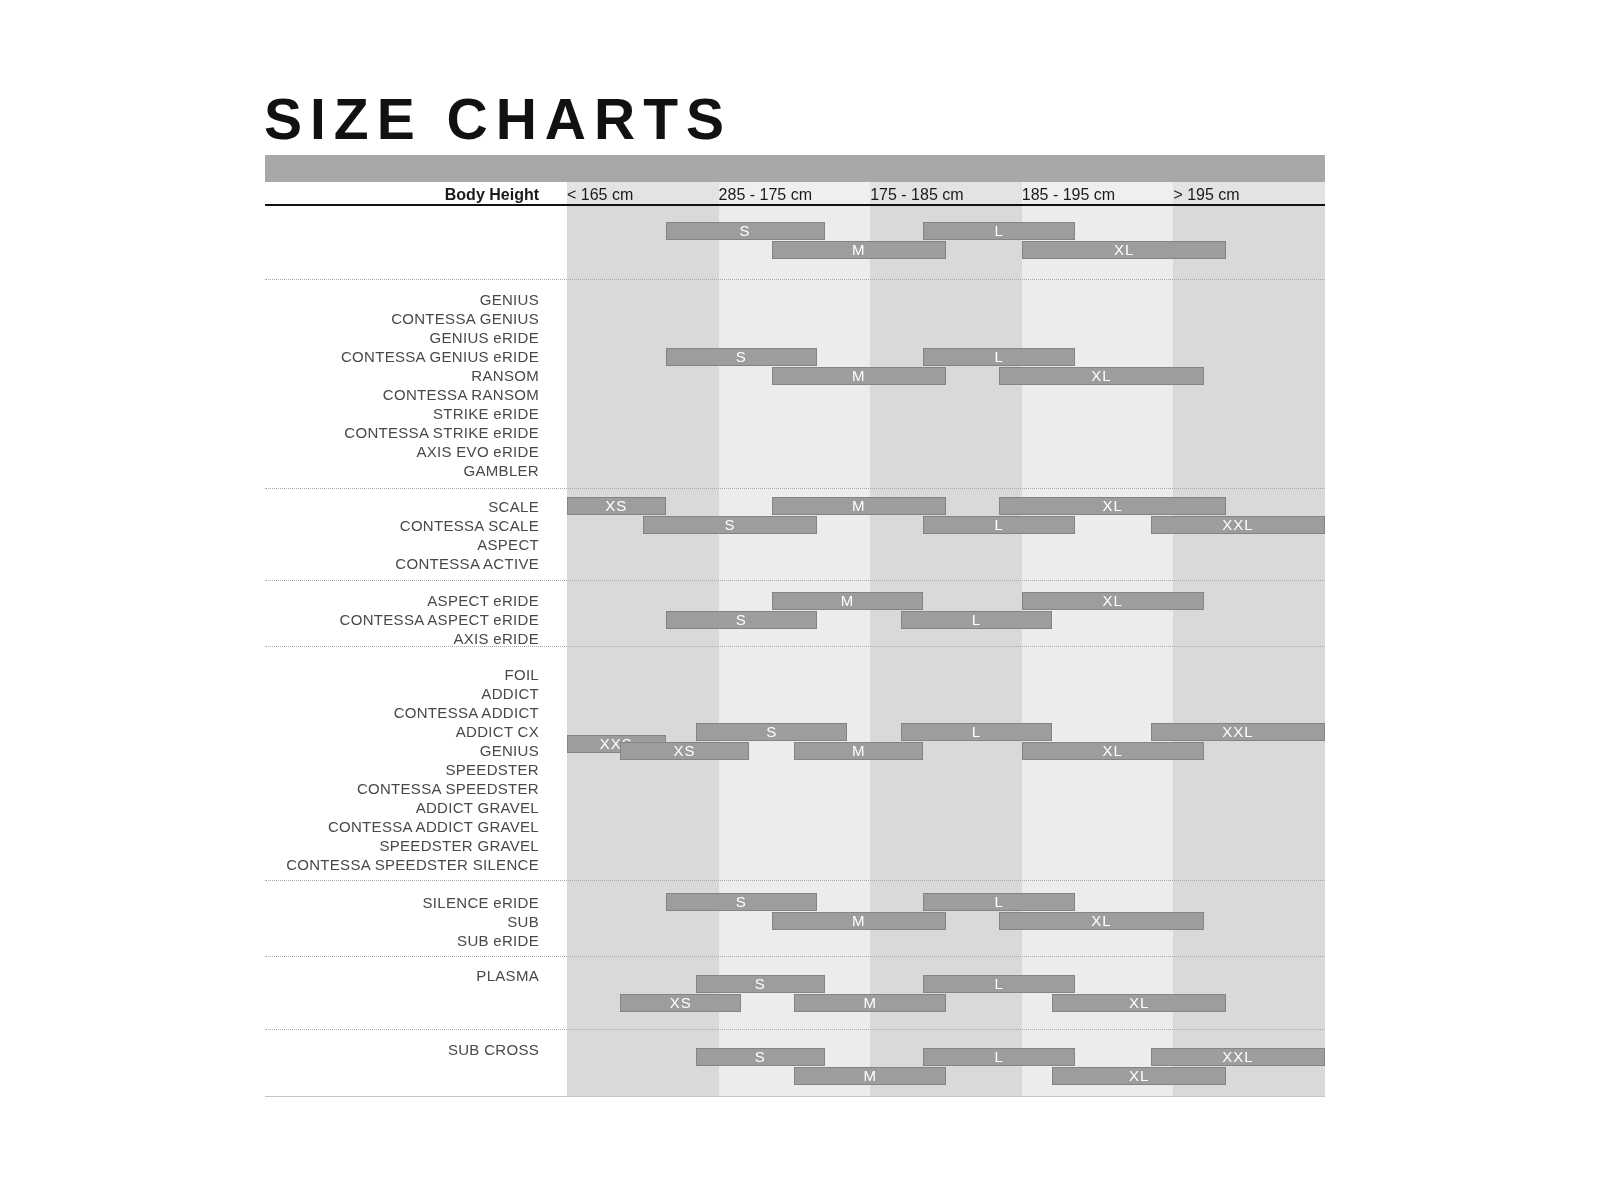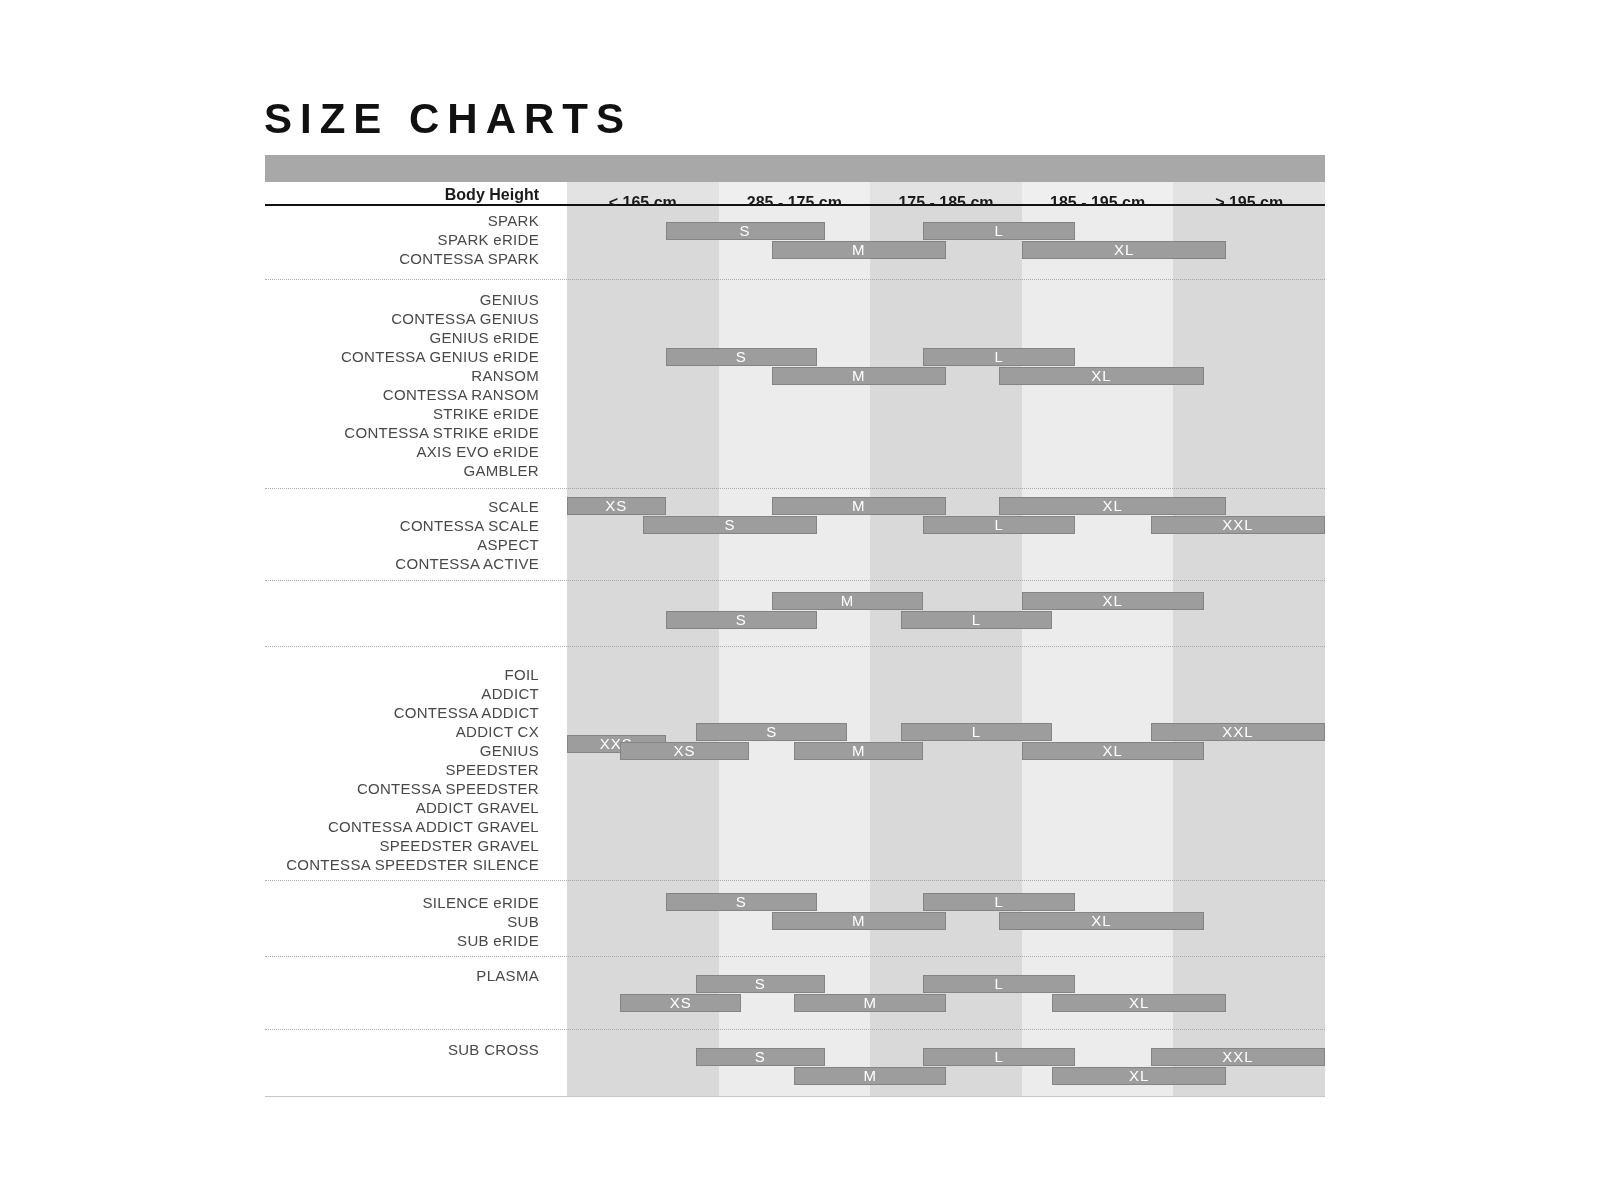--- a/index.html
+++ b/index.html
@@ -1,33 +1,33 @@
 <!DOCTYPE html>
 <html style="--banner: #a8a8a8; --col-odd: #d9d9d9; --col-even: #ececec; --hcol-odd: #e3e3e3; --hcol-even: #efefef; --bar-fill: #9d9d9d; --bar-border: #848484;"><head>
 <meta charset="utf-8">
 <style>
   html,body{margin:0;padding:0;background:#ffffff;}
   .page{position:relative;width:1600px;height:1200px;background:#fff;overflow:hidden;
         font-family:"Liberation Sans", sans-serif;}
-  .title{position:absolute;left:264px;top:96px;font-size:42px;font-weight:bold;
+  .title{position:absolute;left:264px;top:96px;font-size:57px;font-weight:bold;
          letter-spacing:8px;color:#111;line-height:46px;white-space:nowrap;}
   .table{position:absolute;left:265px;top:155px;width:1060px;}
   .banner{height:27px;background:var(--banner,#a8a8a8);}
   .header-row{height:22px;display:flex;
       background:linear-gradient(to right,
         #ffffff 0 302px,
         var(--hcol-odd,#e3e3e3) 302px 453.6px,
         var(--hcol-even,#efefef) 453.6px 605.2px,
         var(--hcol-odd,#e3e3e3) 605.2px 756.8px,
         var(--hcol-even,#efefef) 756.8px 908.4px,
         var(--hcol-odd,#e3e3e3) 908.4px 1060px);}
   .corner{width:302px;box-sizing:border-box;padding-right:28px;text-align:right;
           font-size:16px;font-weight:bold;color:#1a1a1a;line-height:26px;}
-  .hcell{width:151.6px;text-align:center;font-size:16px;font-weight:bold;
-         color:#1a1a1a;line-height:26px;margin-top:8px;}
+  .hcell{width:151.6px;text-align:left;font-size:16px;font-weight:normal;
+         color:#1a1a1a;line-height:26px;}
   .black-rule{height:2px;background:#111;}
   .chart-body{position:relative;border-bottom:1px solid #c6c6c6;
       background:linear-gradient(to right,
         #ffffff 0 302px,
         var(--col-odd,#d9d9d9) 302px 453.6px,
         var(--col-even,#ececec) 453.6px 605.2px,
         var(--col-odd,#d9d9d9) 605.2px 756.8px,
         var(--col-even,#ececec) 756.8px 908.4px,
         var(--col-odd,#d9d9d9) 908.4px 1060px);}
   .group{position:relative;box-sizing:border-box;}
@@ -57,25 +57,20 @@
       <div class="hcell">285 - 175 cm</div>
       <div class="hcell">175 - 185 cm</div>
       <div class="hcell">185 - 195 cm</div>
       <div class="hcell">&gt; 195 cm</div>
     </div>
 
     <div class="black-rule"></div>
 
     <div class="chart-body" id="chart-body">
         <div class="group" style="height: 73px;">
-          <div class="labels" style="padding-top: 5px;">
-            <div class="model-label">SPARK</div>
-            <div class="model-label">SPARK eRIDE</div>
-            <div class="model-label">CONTESSA SPARK</div>
-          </div>
           <div class="bars">
             <div class="bar" style="left: 13%; width: 21%; top: 16px;">
               <span>S</span>
             </div>
             <div class="bar" style="left: 47%; width: 20%; top: 16px;">
               <span>L</span>
             </div>
             <div class="bar" style="left: 27%; width: 23%; top: 35px;">
               <span>M</span>
             </div>
@@ -134,20 +129,25 @@
             </div>
             <div class="bar" style="left: 47%; width: 20%; top: 27px;">
               <span>L</span>
             </div>
             <div class="bar" style="left: 77%; width: 23%; top: 27px;">
               <span>XXL</span>
             </div>
           </div>
         </div>
         <div class="group" style="height: 66px;">
+          <div class="labels" style="padding-top: 10px;">
+            <div class="model-label">ASPECT eRIDE</div>
+            <div class="model-label">CONTESSA ASPECT eRIDE</div>
+            <div class="model-label">AXIS eRIDE</div>
+          </div>
           <div class="bars">
             <div class="bar" style="left: 27%; width: 20%; top: 11px;">
               <span>M</span>
             </div>
             <div class="bar" style="left: 60%; width: 24%; top: 11px;">
               <span>XL</span>
             </div>
             <div class="bar" style="left: 13%; width: 20%; top: 30px;">
               <span>S</span>
             </div>

